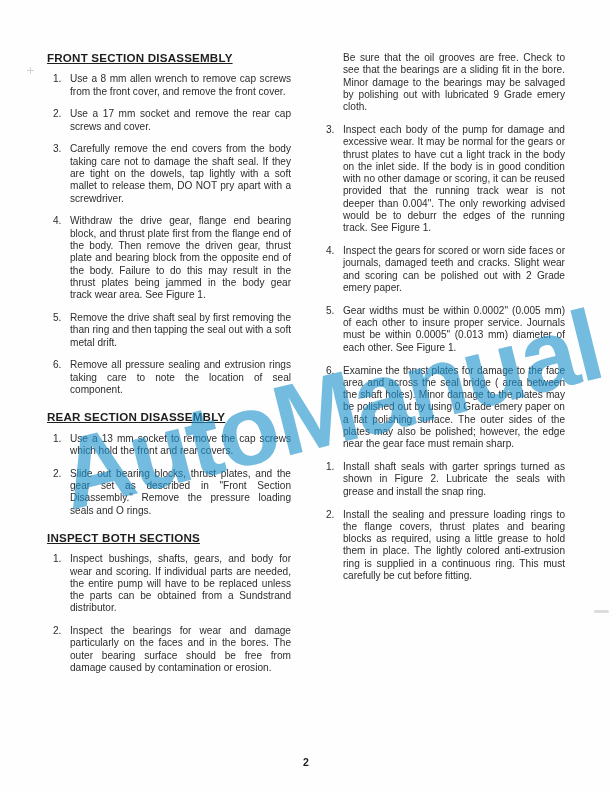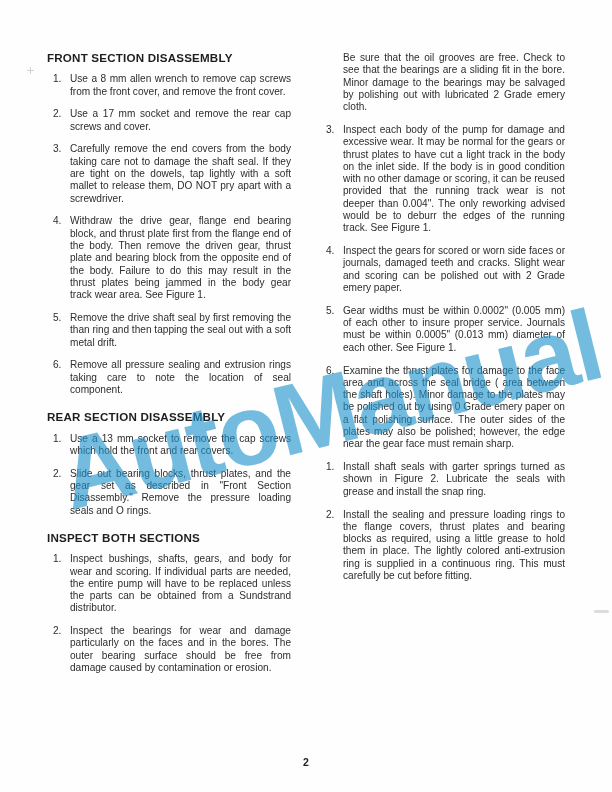--- a/index.html
+++ b/index.html
@@ -19,20 +19,21 @@
     line-height: 12.3px;
   }
   .col-left  { left: 47px;  width: 244px; }
   .col-right { left: 320px; width: 245px; }
   .heading {
     font-size: 11.6px;
     font-weight: 700;
     letter-spacing: 0.2px;
     color: #1e1e1e;
     margin: 15px 0 9px 0;
+    text-decoration: underline;
   }
   .heading:first-child { margin-top: 0; }
   .item {
     display: flex;
     margin-bottom: 10.5px;
   }
   .item .num {
     flex: 0 0 17px;
     margin-left: 6px;
     text-align: left;
@@ -142,21 +143,21 @@
         <span class="num">1.</span>
         <span class="txt">Inspect bushings, shafts, gears, and body for wear and scoring.  If individual parts are needed, the entire pump will have to be replaced unless the parts can be obtained from a Sundstrand distributor.</span>
       </div>
       <div class="item">
         <span class="num">2.</span>
         <span class="txt">Inspect the bearings for wear and damage particularly on the faces and in the bores.  The outer bearing surface should be free from damage caused by contamination or erosion.</span>
       </div>
     </div>
 
   <div class="col col-right">
-      <div class="para">Be sure that the oil grooves are free.  Check to see that the bearings are a sliding fit in the bore.  Minor damage to the bearings may be salvaged by polishing out with lubricated 2 Grade emery cloth.</div>
+      <div class="para">Be sure that the oil grooves are free.  Check to see that the bearings are a sliding fit in the bore.  Minor damage to the bearings may be salvaged by polishing out with lubricated 9 Grade emery cloth.</div>
       <div class="item">
         <span class="num">3.</span>
         <span class="txt">Inspect each body of the pump for damage and excessive wear.  It may be normal for the gears or thrust plates to have cut a light track in the body on the inlet side.  If the body is in good condition with no other damage or scoring, it can be reused provided that the running track wear is not deeper than 0.004".  The only reworking advised would be to deburr the edges of the running track.  See Figure 1.</span>
       </div>
       <div class="item">
         <span class="num">4.</span>
         <span class="txt">Inspect the gears for scored or worn side faces or journals, damaged teeth and cracks. Slight wear and scoring can be polished out with 2 Grade emery paper.</span>
       </div>
       <div class="item">
         <span class="num">5.</span>

